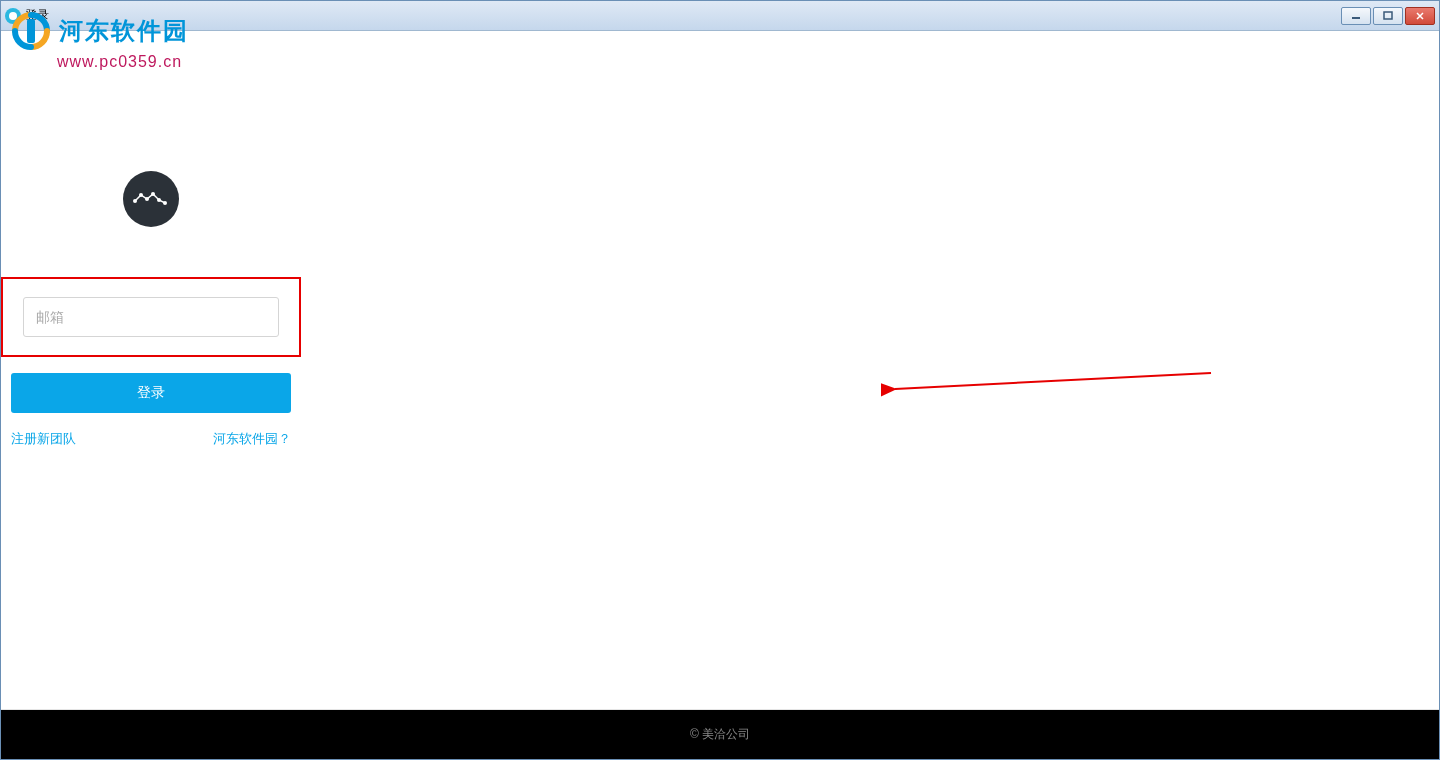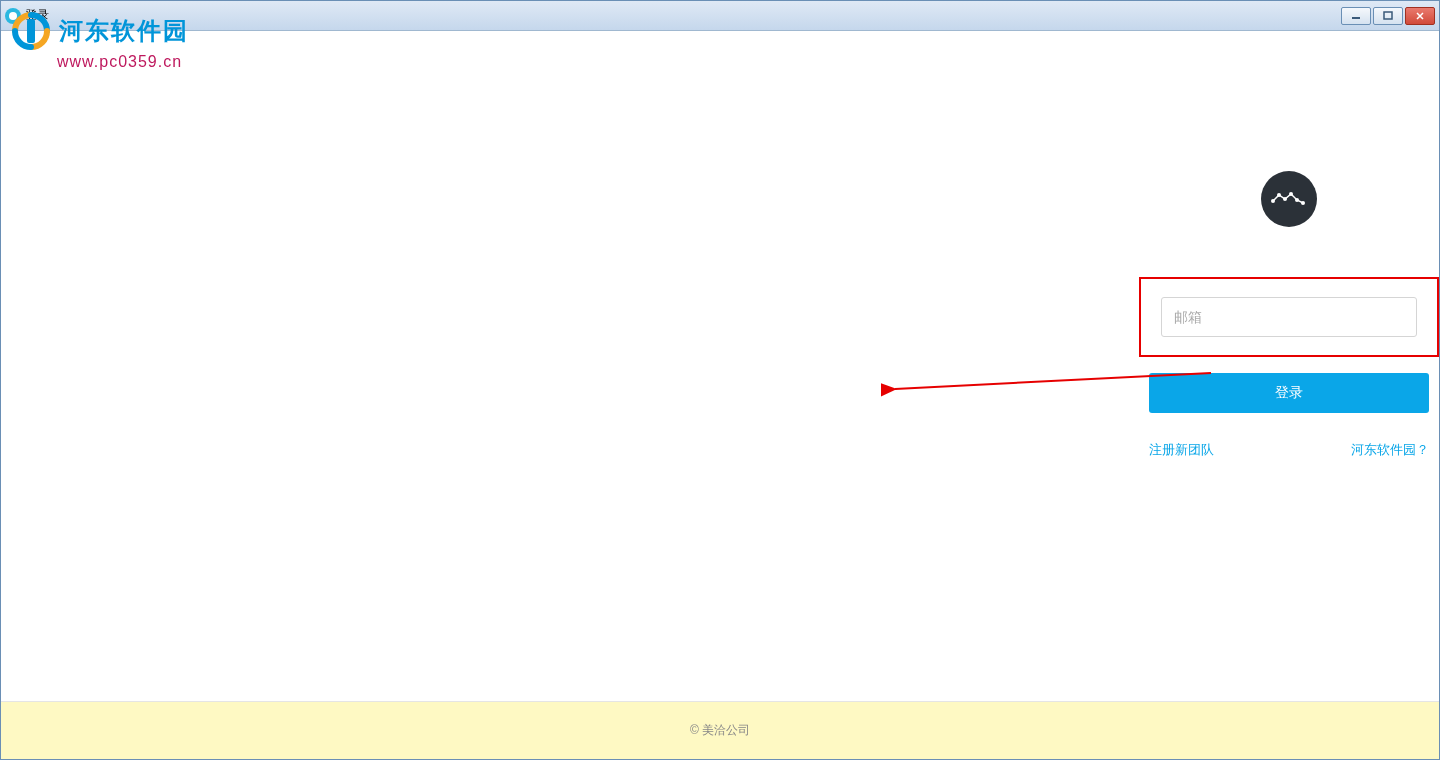--- a/index.html
+++ b/index.html
@@ -125,21 +125,21 @@
       font-family: Arial, sans-serif;
       margin-left: 52px;
       margin-top: -4px;
       letter-spacing: 1px;
     }
     
     .content-area {
       height: calc(100% - 30px);
       display: flex;
       flex-direction: column;
-      align-items: flex-end;
+      align-items: flex-start;
       background: #fff;
       position: relative;
     }
     
     .login-container {
       margin-top: 140px;
       display: flex;
       flex-direction: column;
       align-items: center;
     }
@@ -193,37 +193,37 @@
       color: #fff;
       font-size: 14px;
       cursor: pointer;
       margin-top: 16px;
     }
     
     .links-row {
       width: 280px;
       display: flex;
       justify-content: space-between;
-      margin-top: 28px;
+      margin-top: 17px;
     }
     
     .link {
       color: #0aa6e8;
       font-size: 13px;
       cursor: pointer;
       text-decoration: none;
     }
     
     .footer {
       position: absolute;
       bottom: 0;
       left: 0;
       right: 0;
-      height: 58px;
-      background: #fef9c3;
+      height: 50px;
+      background: #000000;
       border-top: 1px solid #e5e5e5;
       display: flex;
       align-items: center;
       justify-content: center;
       font-size: 12px;
       color: #888;
     }
     
     .annotation-arrow {
       position: absolute;

